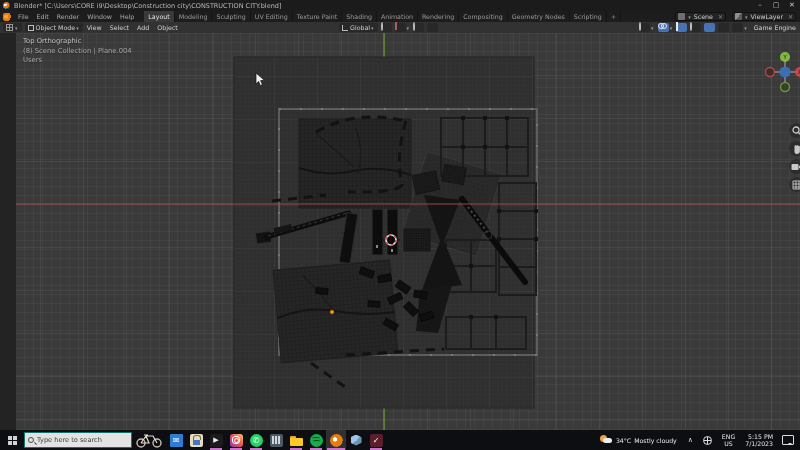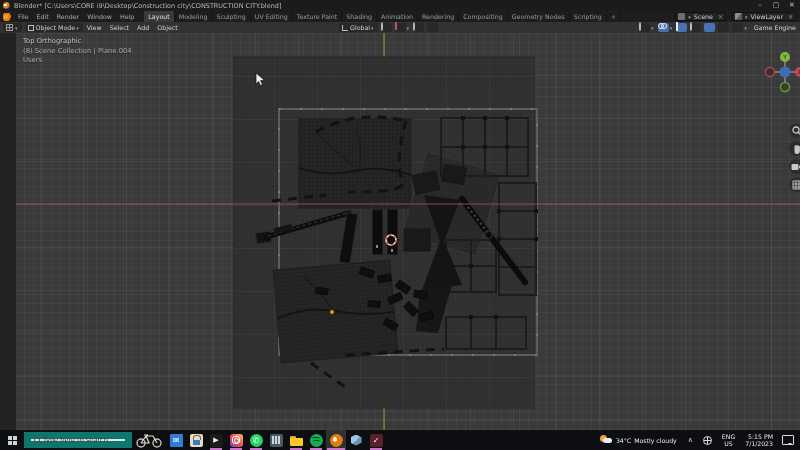--- a/index.html
+++ b/index.html
@@ -82,21 +82,21 @@
   .gizmo { position:absolute; right:9px; top:17px; }
   .vbtns { position:absolute; right:12px; top:90px; display:flex; flex-direction:column; gap:3px; }
   .vbtn { width:15px; height:15px; border-radius:50%; background:rgba(28,28,28,.45); display:flex; align-items:center; justify-content:center; }
 
   
   .taskbar { position:absolute; left:0; top:430px; width:800px; height:20px; background:#0d0e12;
     display:flex; align-items:center; color:#e8e8e8; }
   .start { width:24px; height:20px; display:flex; align-items:center; justify-content:center; }
   .winlogo { width:9px; height:9px; display:grid; grid-template-columns:4px 4px; grid-template-rows:4px 4px; gap:1px; }
   .winlogo i { background:#cfd2d6; }
-  .searchbox { width:108px; height:16px; background:#e3e3e3; border:7px solid #0f766e; display:flex; align-items:center; color:#3b3b3b; font-size:6.6px; padding:0 3px; }
+  .searchbox { width:108px; height:16px; background:#e3e3e3; border:1px solid #0f766e; display:flex; align-items:center; color:#3b3b3b; font-size:6.6px; padding:0 3px; }
   .mag { width:6px; height:6px; border:1px solid #4a4a4a; border-radius:50%; position:relative; margin-right:3px; flex:none; }
   .mag::after { content:""; position:absolute; left:5px; top:5px; width:3px; height:1px; background:#4a4a4a; transform:rotate(45deg); }
   .bike { width:34px; height:20px; display:flex; align-items:center; justify-content:center; }
   .tbapps { display:flex; height:20px; }
   .tbapp { width:20px; height:20px; position:relative; display:flex; align-items:center; justify-content:center; }
   .tbapp.activeapp { background:rgba(255,255,255,.14); }
   .runline { position:absolute; bottom:0; left:4px; right:4px; height:2px; background:#c874c8; }
   .tbapp.activeapp .runline { left:1px; right:1px; }
   .ic14 { width:13px; height:13px; display:flex; align-items:center; justify-content:center; font-size:8px; line-height:13px; }
   .ic-mail { background:#2d7dd2; color:#fff; font-size:8px; border-radius:1px; }

